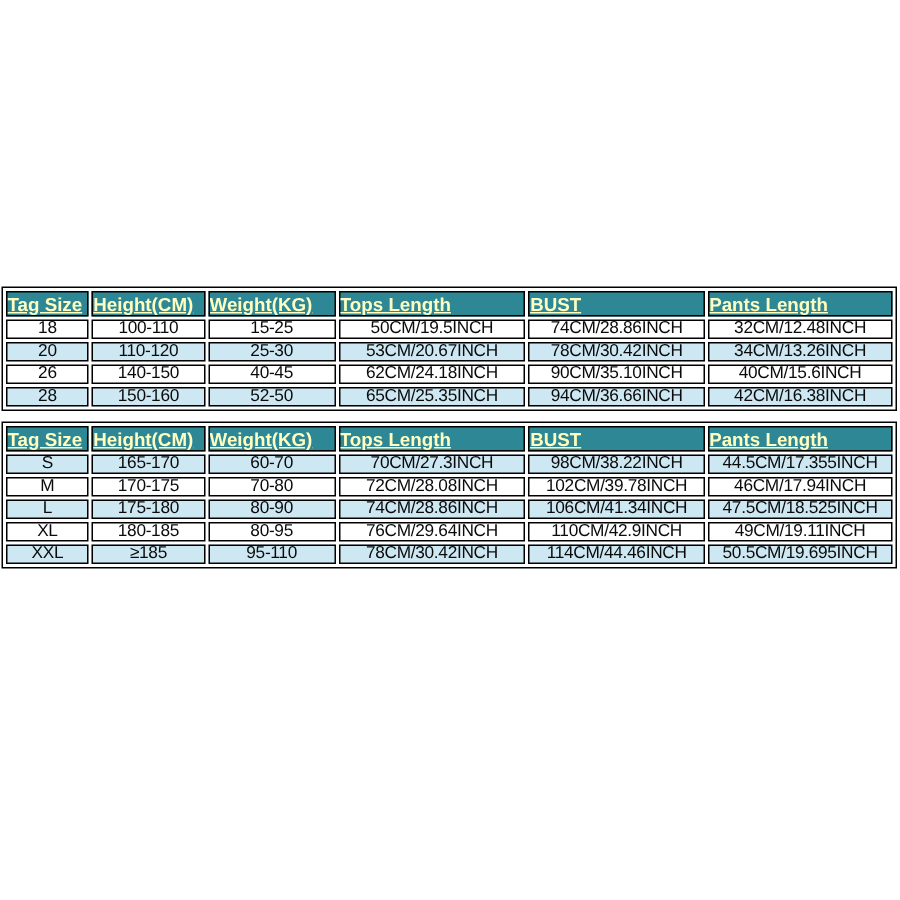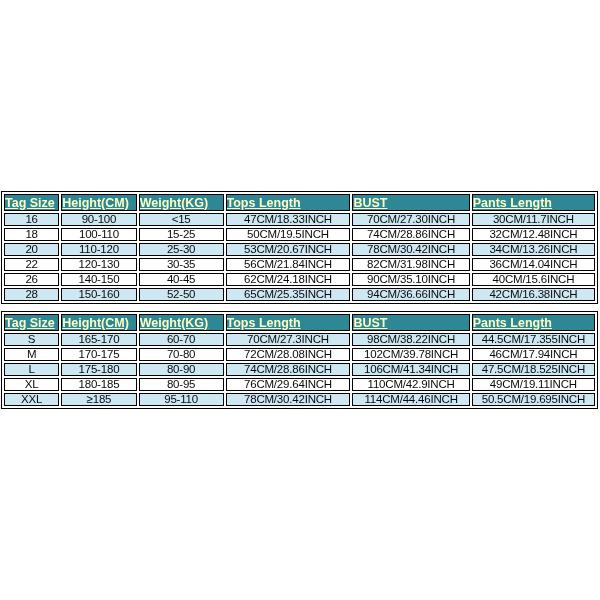--- a/index.html
+++ b/index.html
@@ -75,51 +75,35 @@
         <tr>
           <th>Tag Size</th>
           <th>Height(CM)</th>
           <th>Weight(KG)</th>
           <th>Tops Length</th>
           <th>BUST</th>
           <th>Pants Length</th>
         </tr>
       </thead>
     <tbody>
-        <tr class="alt">
-          <td>16</td>
-          <td>90-100</td>
-          <td>&lt;15</td>
-          <td>47CM/18.33INCH</td>
-          <td>70CM/27.30INCH</td>
-          <td>30CM/11.7INCH</td>
-        </tr>
         <tr>
           <td>18</td>
           <td>100-110</td>
           <td>15-25</td>
           <td>50CM/19.5INCH</td>
           <td>74CM/28.86INCH</td>
           <td>32CM/12.48INCH</td>
         </tr>
         <tr class="alt">
           <td>20</td>
           <td>110-120</td>
           <td>25-30</td>
           <td>53CM/20.67INCH</td>
           <td>78CM/30.42INCH</td>
           <td>34CM/13.26INCH</td>
-        </tr>
-        <tr>
-          <td>22</td>
-          <td>120-130</td>
-          <td>30-35</td>
-          <td>56CM/21.84INCH</td>
-          <td>82CM/31.98INCH</td>
-          <td>36CM/14.04INCH</td>
         </tr>
         <tr>
           <td>26</td>
           <td>140-150</td>
           <td>40-45</td>
           <td>62CM/24.18INCH</td>
           <td>90CM/35.10INCH</td>
           <td>40CM/15.6INCH</td>
         </tr>
         <tr class="alt">

